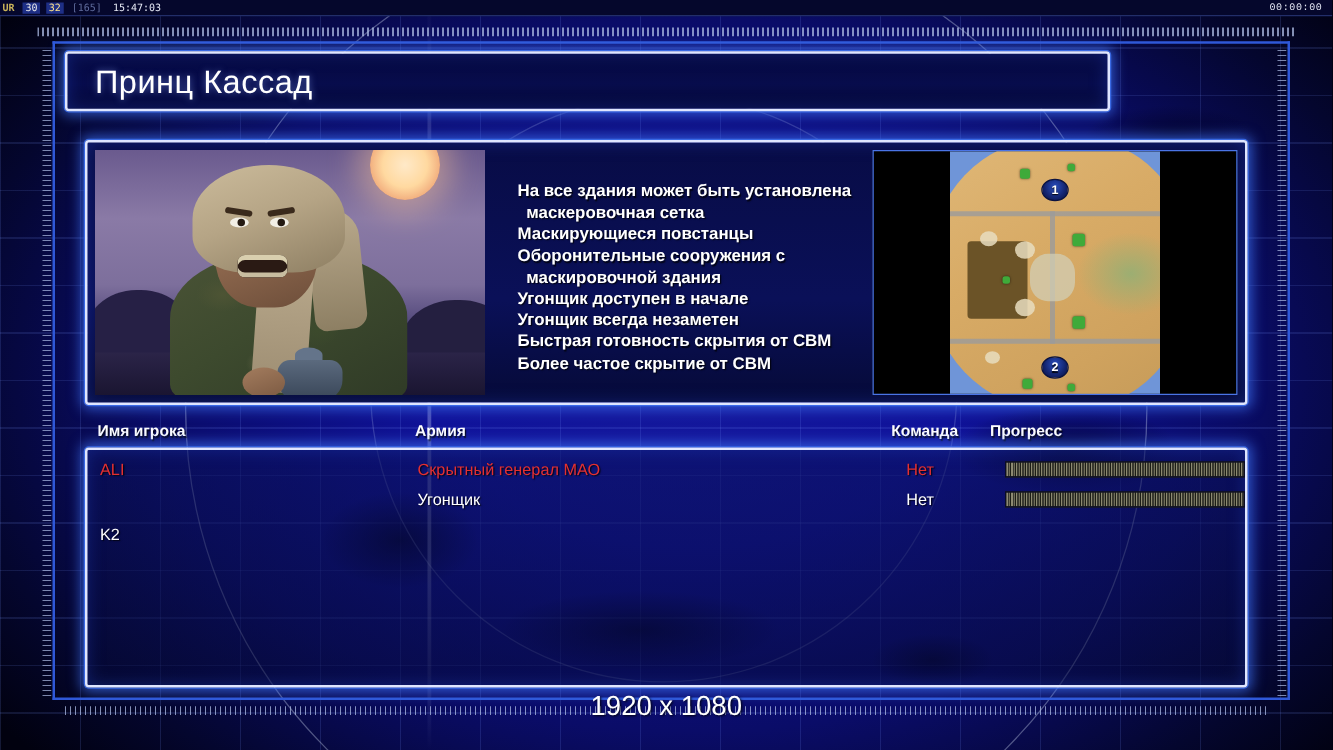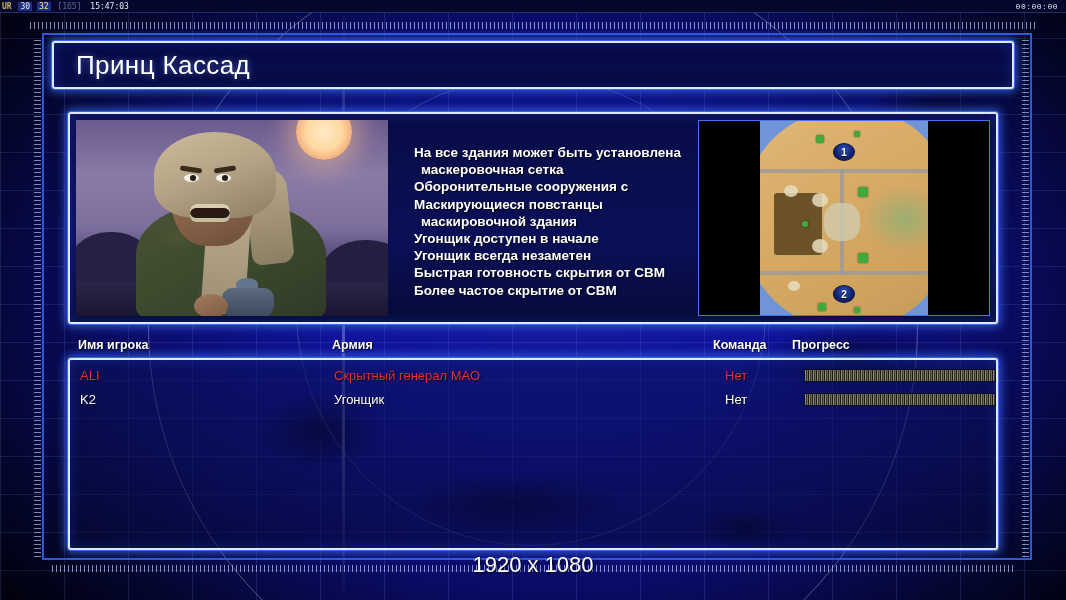--- a/index.html
+++ b/index.html
@@ -110,21 +110,21 @@
     border-radius: 3px;
     box-shadow:
       0 0 0 1px rgba(60,110,235,.9),
       0 0 10px 3px rgba(60,110,235,.75),
       inset 0 0 14px rgba(30,60,180,.45);
     background: rgba(6,10,60,0.55);
   }
 
   
   #title-panel {
-    left: 52px; top: 41px; width: 962px; height: 48px;
+    left: 52px; top: 41px; width: 836px; height: 48px;
     background: linear-gradient(to bottom, #06093f 0%, #070c4c 55%, #050838 100%);
     display: flex; align-items: center;
   }
   #title-text {
     margin-left: 22px;
     color: #ffffff;
     font-size: 26px;
     letter-spacing: .4px;
     text-shadow: 0 0 6px rgba(140,170,255,.55);
   }
@@ -379,22 +379,22 @@
       <div class="pupil r"></div>
       <div class="mouth"></div>
       <div class="teapot-lid"></div>
       <div class="teapot"></div>
       <div class="hand"></div>
     </div>
 
     <div id="description">
         <div class="line">На все здания может быть установлена</div>
         <div class="line indent">маскеровочная сетка</div>
+        <div class="line">Маскирующиеся повстанцы</div>
         <div class="line">Оборонительные сооружения с</div>
-        <div class="line">Маскирующиеся повстанцы</div>
         <div class="line indent">маскировочной здания</div>
         <div class="line">Угонщик доступен в начале</div>
         <div class="line">Угонщик всегда незаметен</div>
         <div class="line">Быстрая готовность скрытия от СВМ</div>
         <div class="line">Более частое скрытие от СВМ</div>
       </div>
 
     <div id="minimap-wrap">
       <div id="minimap">
         <div class="mm-sand"></div>
@@ -428,21 +428,21 @@
   </div>
 
   <div class="panel" id="list-panel">
       <div class="prow r0">
         <div class="c c-name" style="color: rgb(227, 48, 48);">ALI</div>
         <div class="c c-army" style="color: rgb(227, 48, 48);">Скрытный генерал МАО</div>
         <div class="c c-team" style="color: rgb(227, 48, 48);">Нет</div>
         <div class="bar"></div>
       </div>
       <div class="prow r1">
-        <div class="c c-name" style="color: rgb(255, 255, 255);">K2</div>
+        <div class="c c-name" style="color: rgb(255, 255, 255); margin-top: 28px;">K2</div>
         <div class="c c-army" style="color: rgb(255, 255, 255);">Угонщик</div>
         <div class="c c-team" style="color: rgb(255, 255, 255);">Нет</div>
         <div class="bar"></div>
       </div>
     </div>
 
   <div id="resolution">1920 x 1080</div>
 </div>
 
 </body></html>

